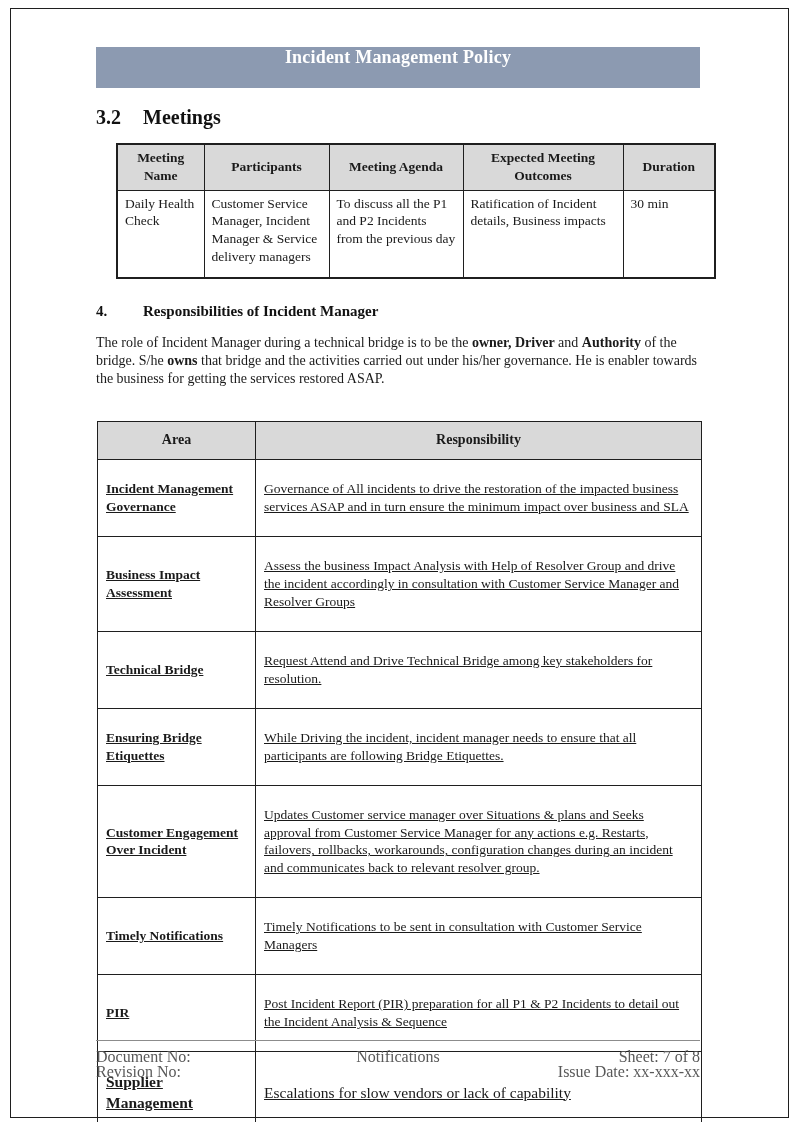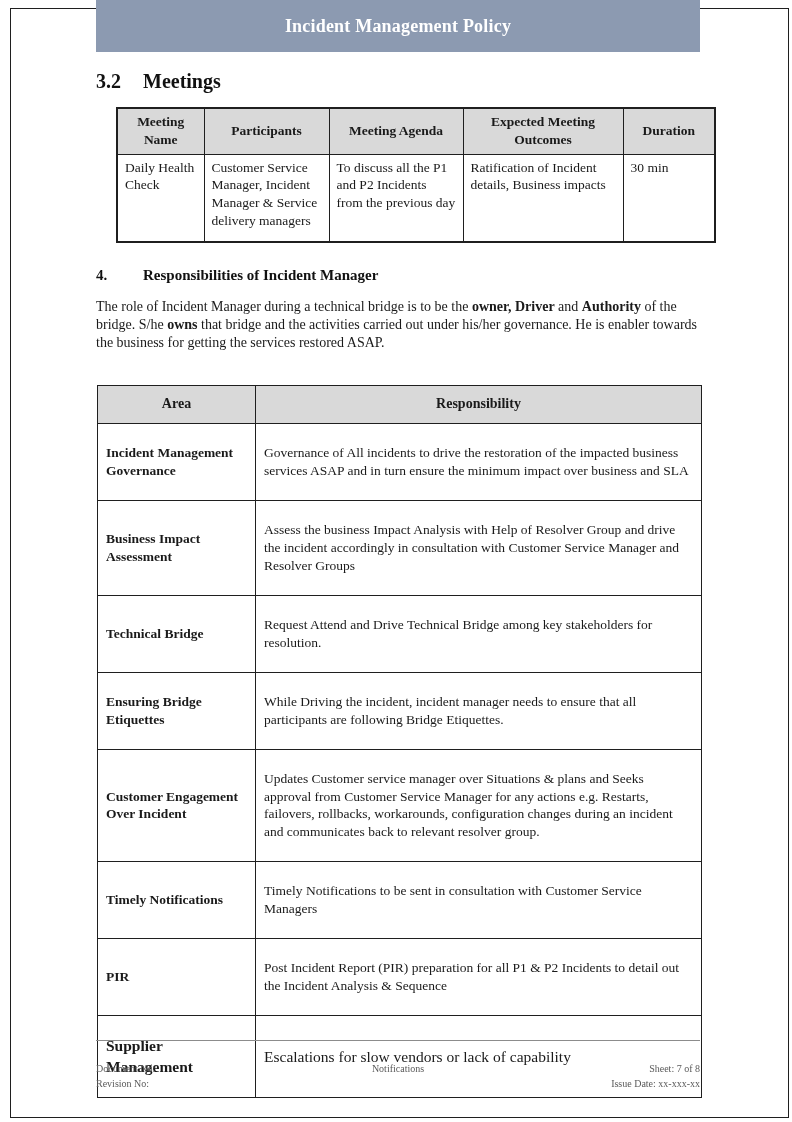--- a/index.html
+++ b/index.html
@@ -17,24 +17,25 @@
     width: 777px; height: 1108px;
     border: 1px solid #1f1f1f;
     pointer-events: none;
   }
   .content {
     position: relative;
     margin-left: 96px;
     width: 604px;
   }
   .banner {
-    height: 52px;
+    margin-top: 47px;
+    height: 41px;
     background: var(--banner-bg, #8c9ab1);
     display: flex;
-    align-items: center;
+    align-items: flex-start;
     justify-content: center;
   }
   .banner-title {
     color: #ffffff;
     font-weight: bold;
     font-size: 18px;
     letter-spacing: 0.2px;
   }
   .section-heading {
     font-weight: bold;
@@ -89,20 +90,21 @@
     background: var(--thead-bg, #d9d9d9);
     font-weight: bold;
     vertical-align: middle;
     height: 38px;
     padding: 3px 6px;
     font-size: 14px;
   }
   .t-resp td {
     vertical-align: middle;
     padding: 20px 8px;
+    text-decoration: underline;
   }
   .t-resp td.area { font-weight: bold; }
   .t-resp tr.r1 td { height: 64px; }
   .t-resp tr.r2 td { height: 66px; }
   .t-resp tr.r3 td { height: 65px; }
   .t-resp tr.r4 td { height: 41px; }
   .t-resp tr.r5 td { height: 104px; }
   .t-resp tr.r6 td { height: 46px; }
   .t-resp tr.r7 td { height: 65px; }
   .t-resp tr.r8 td { height: 65px; font-size: 15.5px; }
@@ -113,23 +115,23 @@
     line-height: 18px;
     width: 604px;
   }
   .intro .b { font-weight: bold; }
   
   .footer {
     position: absolute;
     left: 96px; top: 1040px;
     width: 604px;
     border-top: 1px solid #8c8c8c;
-    padding-top: 20px;
+    padding-top: 8px;
     color: var(--footer-text, #595959);
-    font-size: 10px;
+    font-size: 16px;
     line-height: 15px;
     display: grid;
     grid-template-columns: 1fr auto 1fr;
   }
   .footer .fl { text-align: left; }
   .footer .fc { text-align: center; }
   .footer .fr { text-align: right; }
 </style>
 </head>
 <body>

